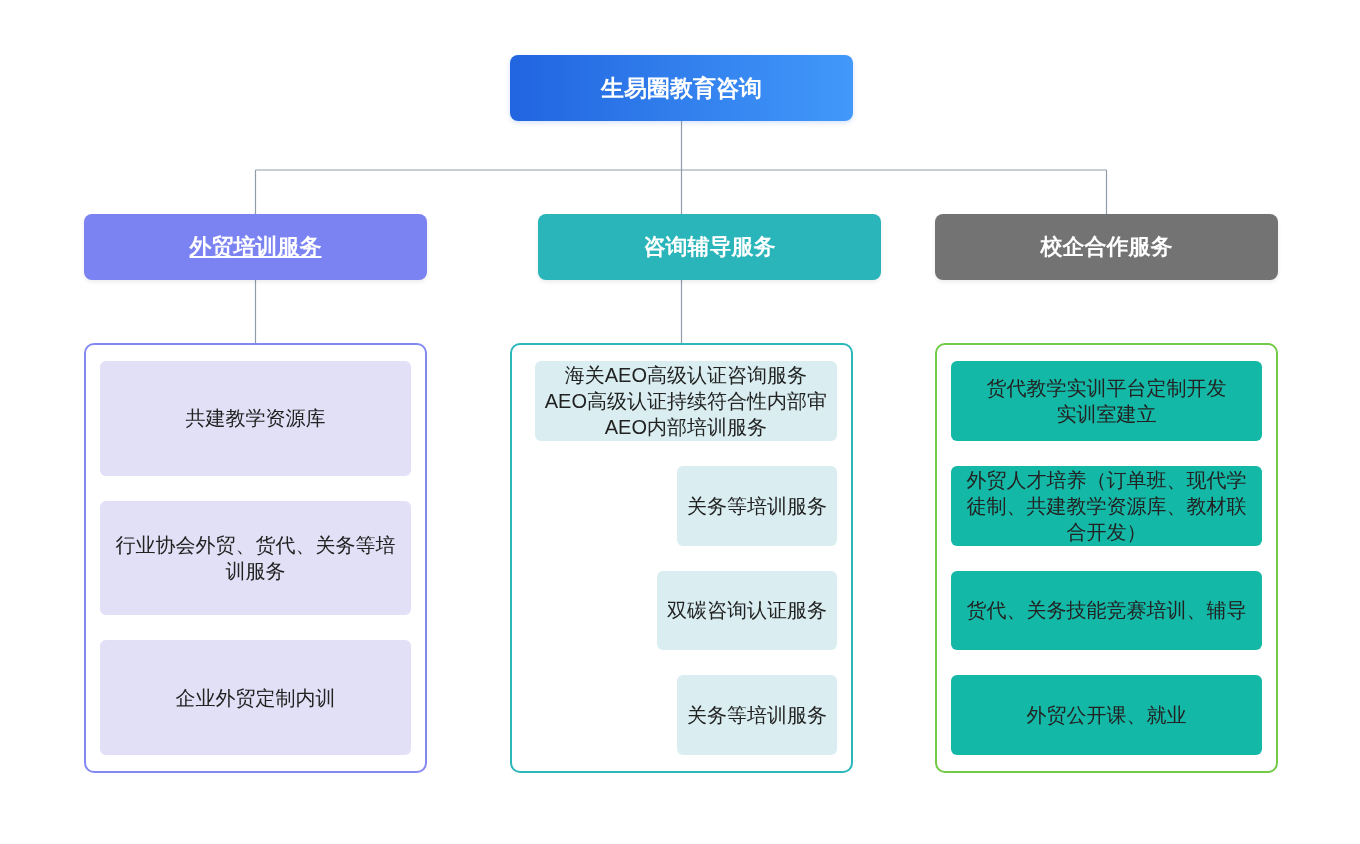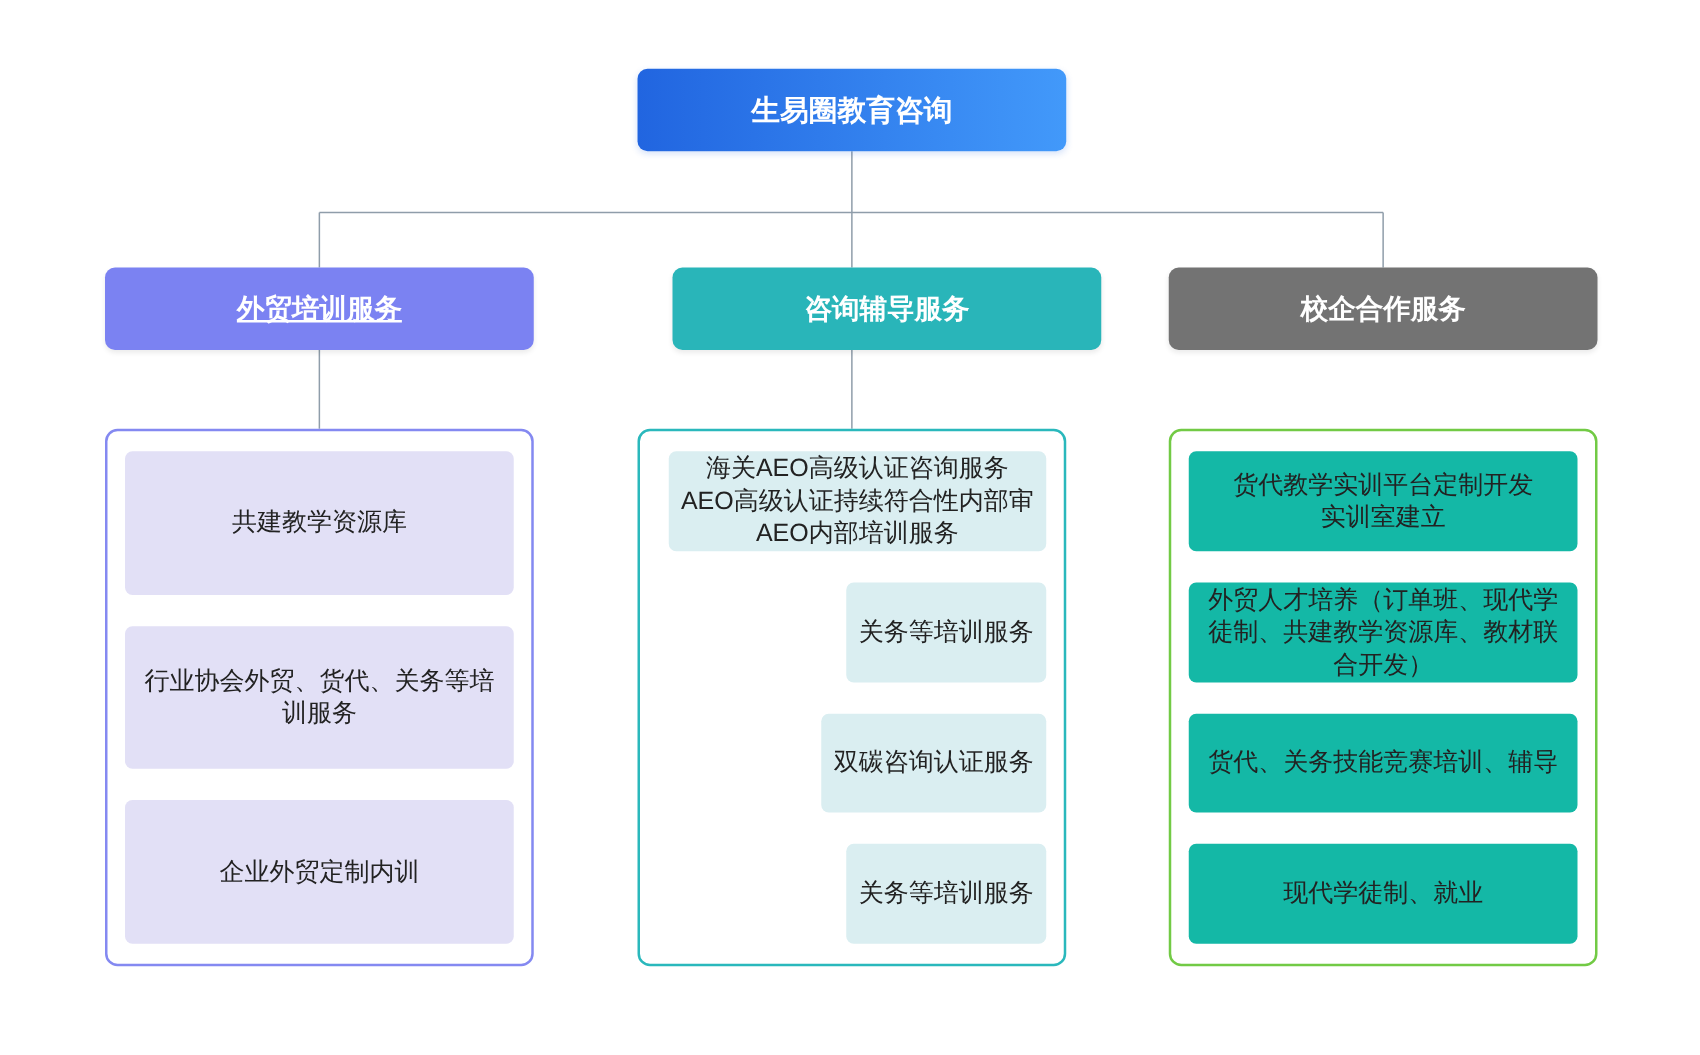--- a/index.html
+++ b/index.html
@@ -91,16 +91,16 @@
     <div class="service-item">关务等培训服务</div>
     <div class="service-item">双碳咨询认证服务</div>
     <div class="service-item">关务等培训服务</div>
   </div>
 
   <div class="branch-container ct3">
     <div class="service-item">货代教学实训平台定制开发
 实训室建立</div>
     <div class="service-item">外贸人才培养（订单班、现代学徒制、共建教学资源库、教材联合开发）</div>
     <div class="service-item">货代、关务技能竞赛培训、辅导</div>
-    <div class="service-item">现代学徒制、就业</div>
+    <div class="service-item">外贸公开课、就业</div>
   </div>
 
 </div>
 
 </body></html>

